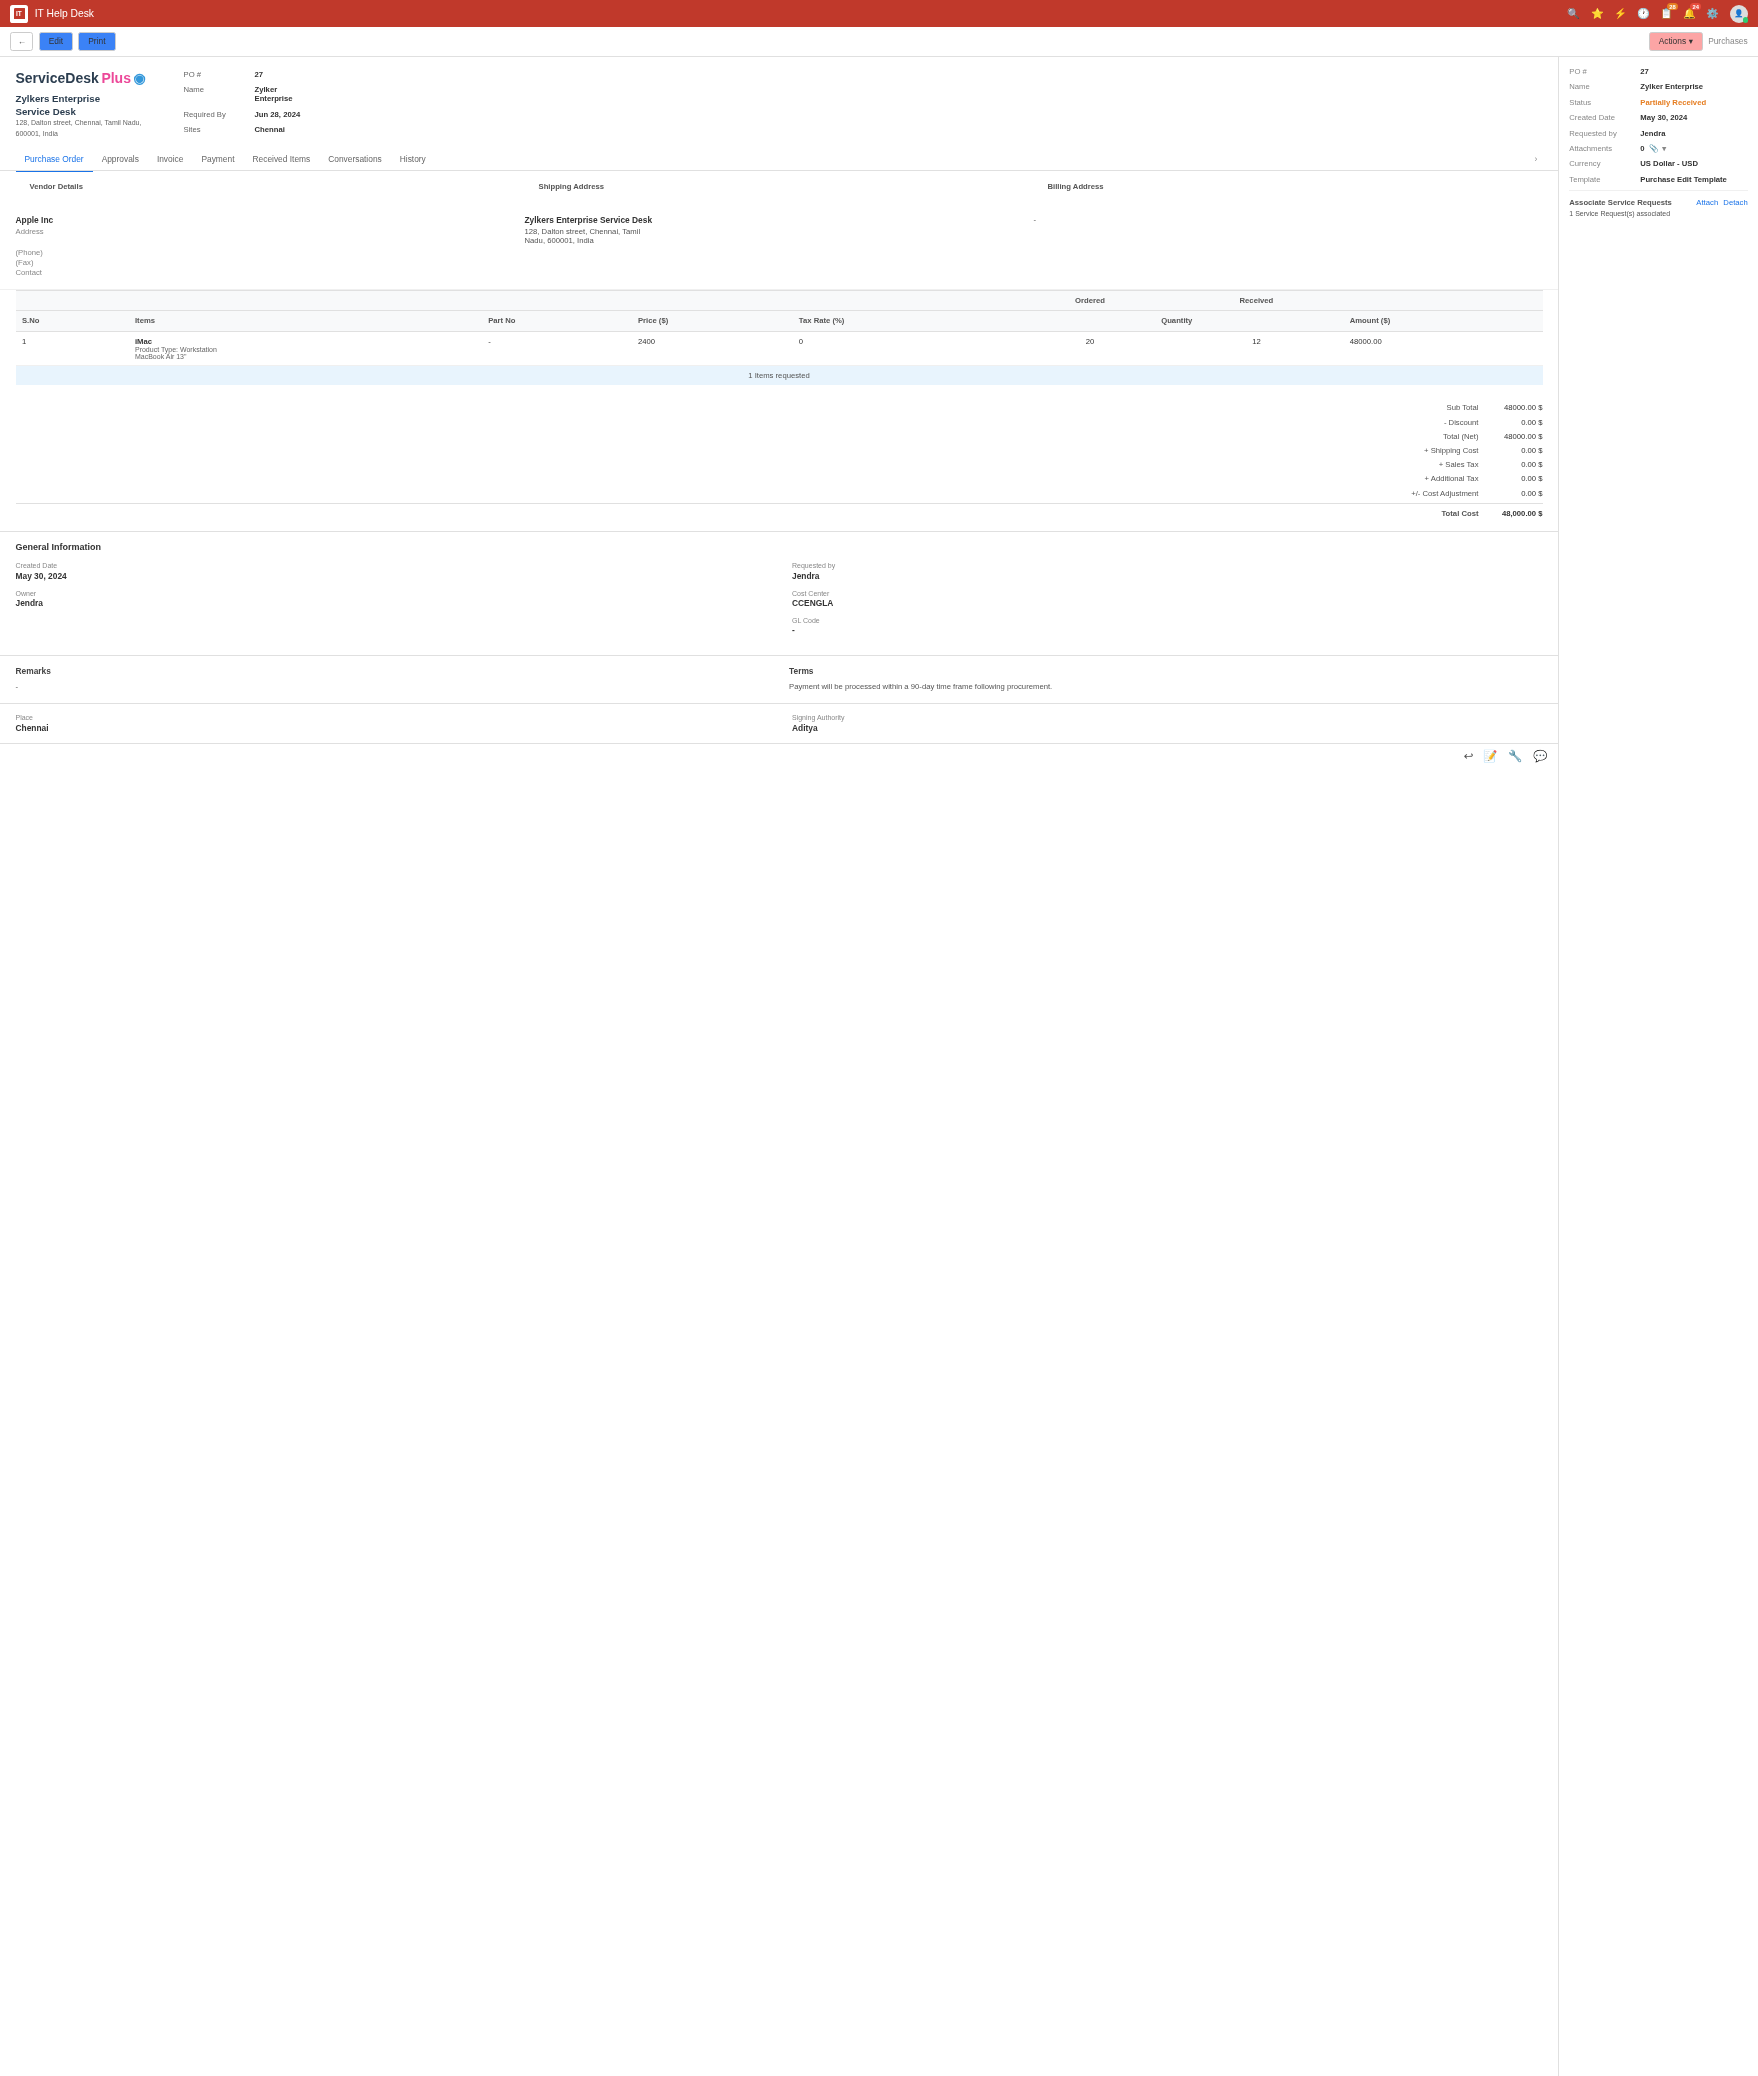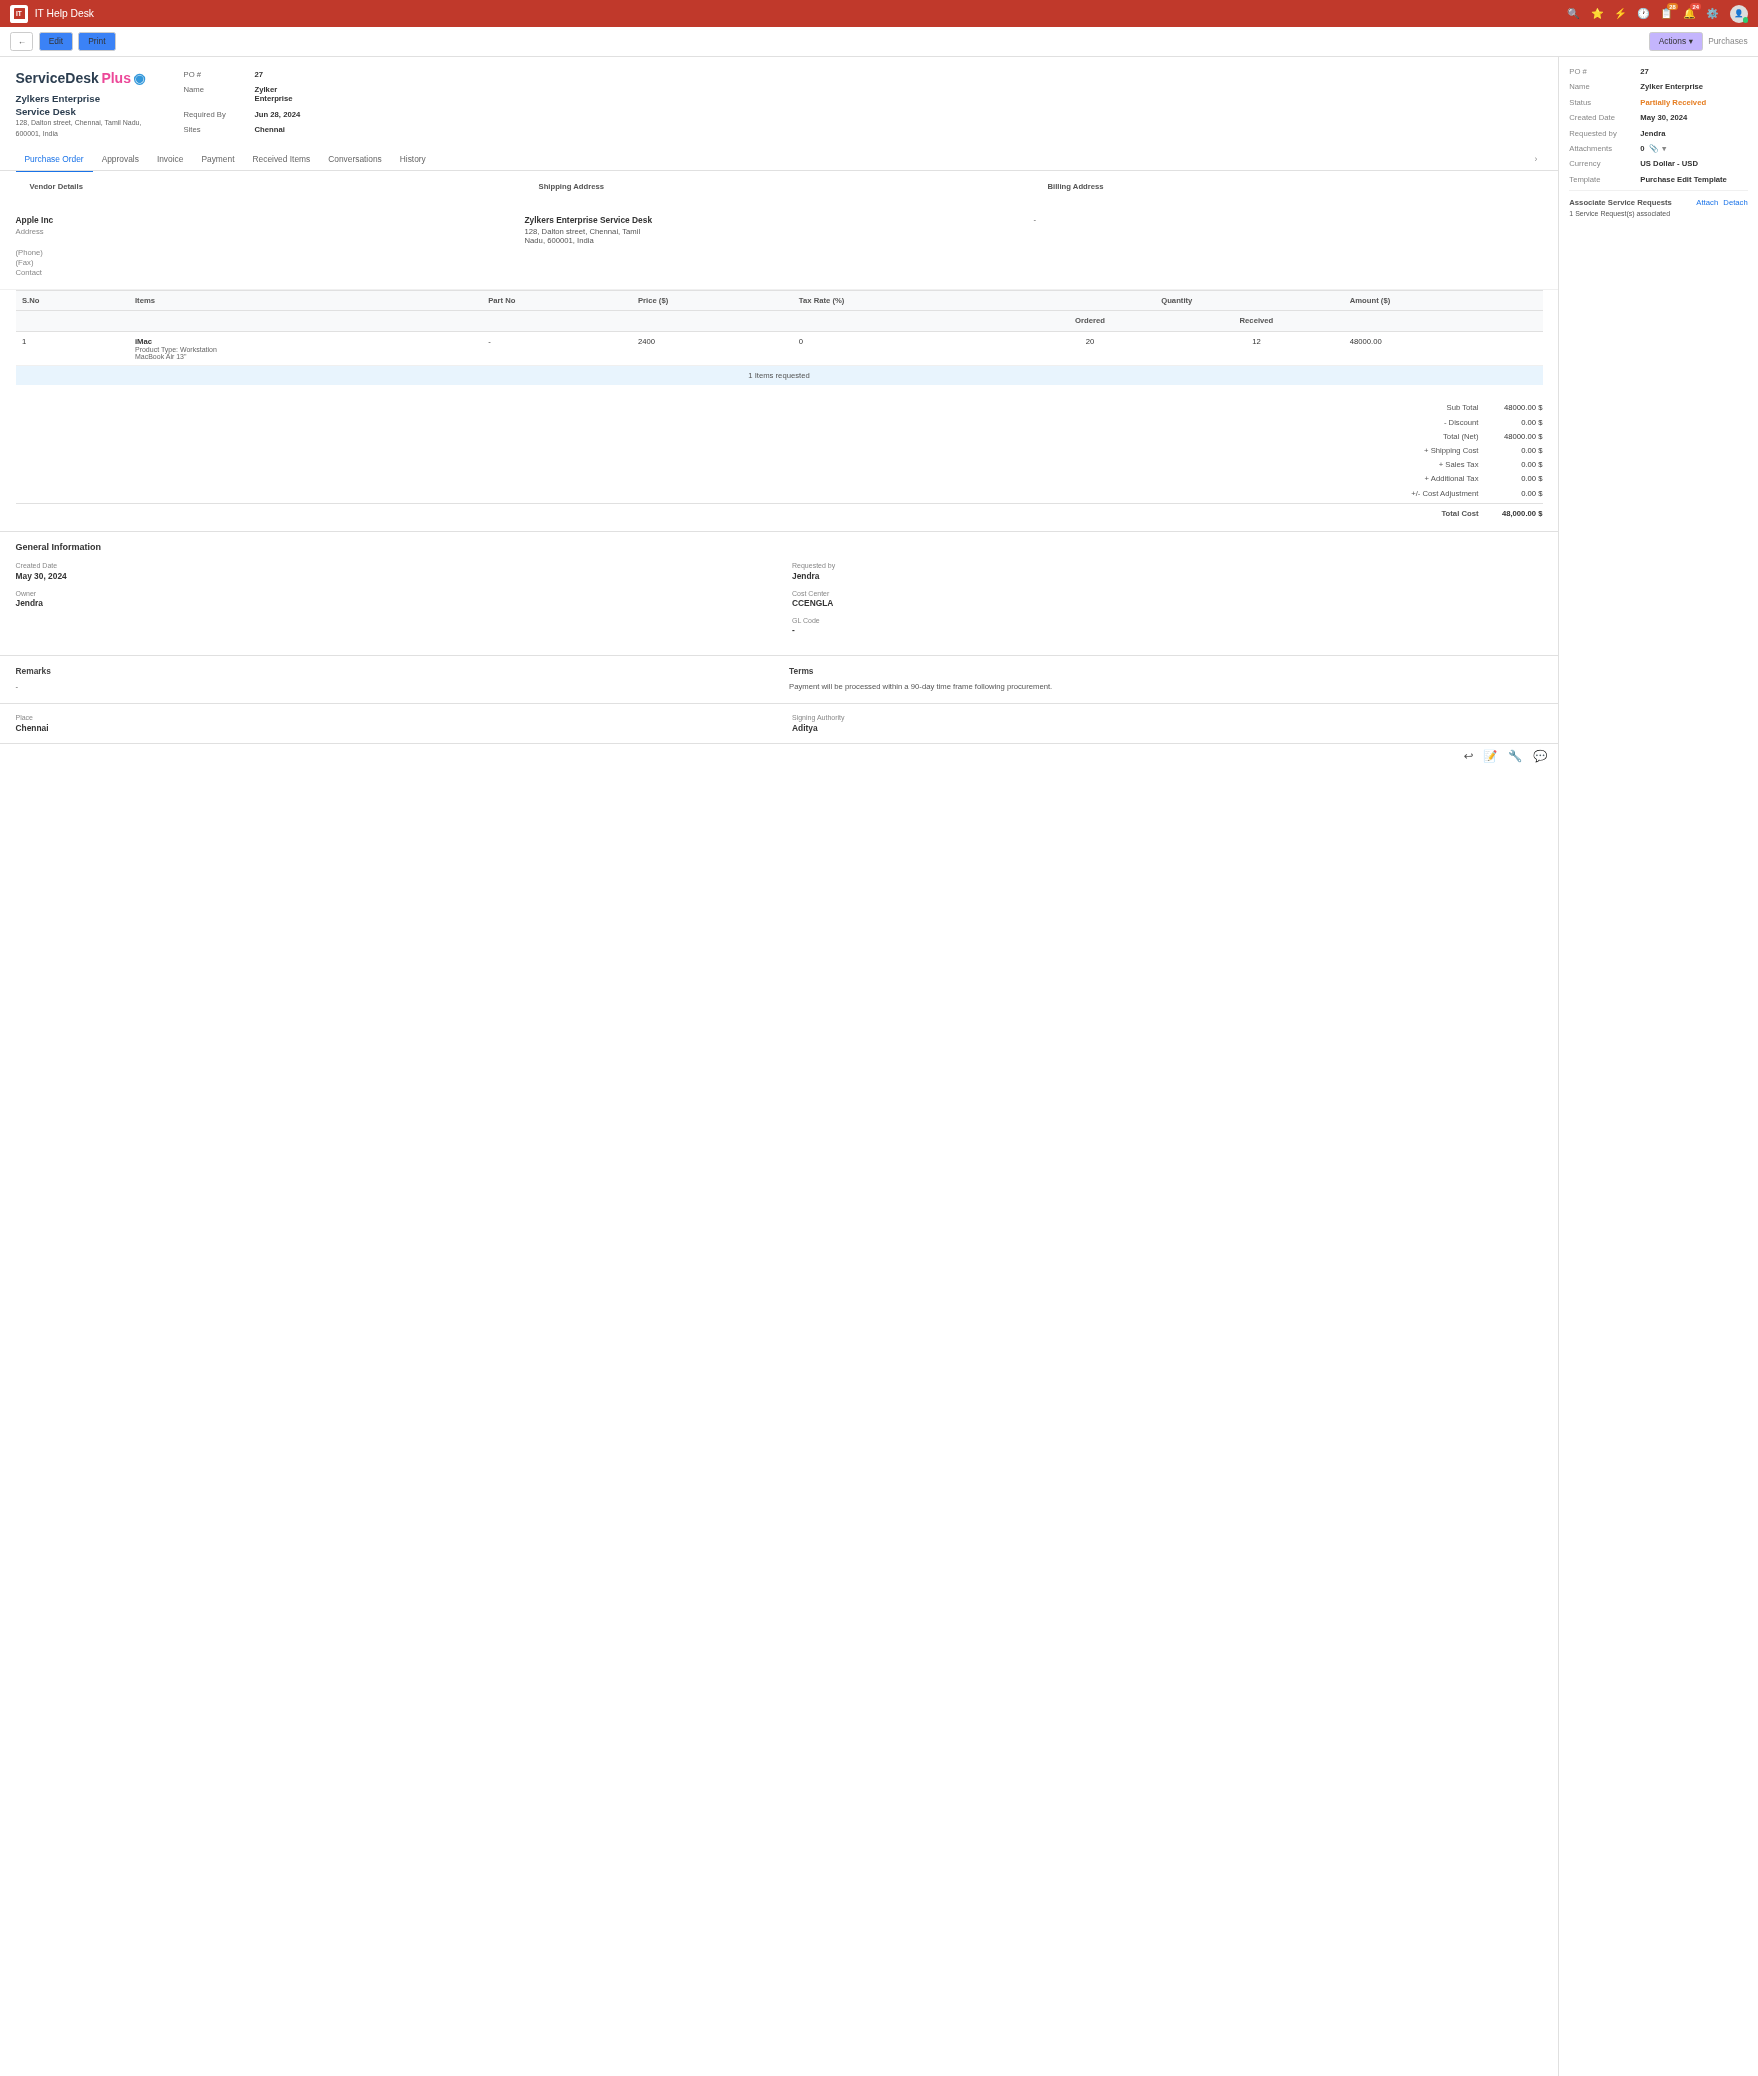--- a/index.html
+++ b/index.html
@@ -65,21 +65,21 @@
       border-radius: 2.6px;
       padding: 3.2px 6.4px;
       cursor: pointer;
       font-size: 8.4px;
       color: #555;
       display: flex; align-items: center;
     }
     .toolbar-right { margin-left: auto; display: flex; align-items: center; gap: 5.2px; }
     .actions-btn {
       border: 0.6px solid #ccc;
-      background: #c4b5fd;
+      background: #fca5a5;
       border-radius: 2.6px;
       padding: 3.2px 9px;
       cursor: pointer;
       font-size: 8.4px;
       color: #333;
       display: flex; align-items: center; gap: 2.6px;
     }
     .purchases-label { color: #888; font-size: 8.4px; }
 
     
@@ -371,37 +371,37 @@
       <div class="address-col">
         <div class="address-col-title">Billing Address</div>
         <div class="address-text">-</div>
       </div>
     </div>
 
     <div class="items-section">
       <table>
         <thead>
           <tr>
-            <th>S.No</th>
-            <th>Items</th>
-            <th>Part No</th>
-            <th>Price ($)</th>
-            <th>Tax Rate (%)</th>
-            <th class="col-span-header" colspan="2">Quantity</th>
-            <th>Amount ($)</th>
-          </tr>
-          <tr>
             <th></th>
             <th></th>
             <th></th>
             <th></th>
             <th></th>
             <th style="text-align:center;">Ordered</th>
             <th style="text-align:center;">Received</th>
             <th></th>
+          </tr>
+          <tr>
+            <th>S.No</th>
+            <th>Items</th>
+            <th>Part No</th>
+            <th>Price ($)</th>
+            <th>Tax Rate (%)</th>
+            <th class="col-span-header" colspan="2">Quantity</th>
+            <th>Amount ($)</th>
           </tr>
         </thead>
         <tbody>
           <tr>
             <td>1</td>
             <td>
               <div class="item-name">iMac</div>
               <div class="item-type">Product Type:  Workstation</div>
               <div class="item-type">MacBook Air 13"</div>
             </td>

